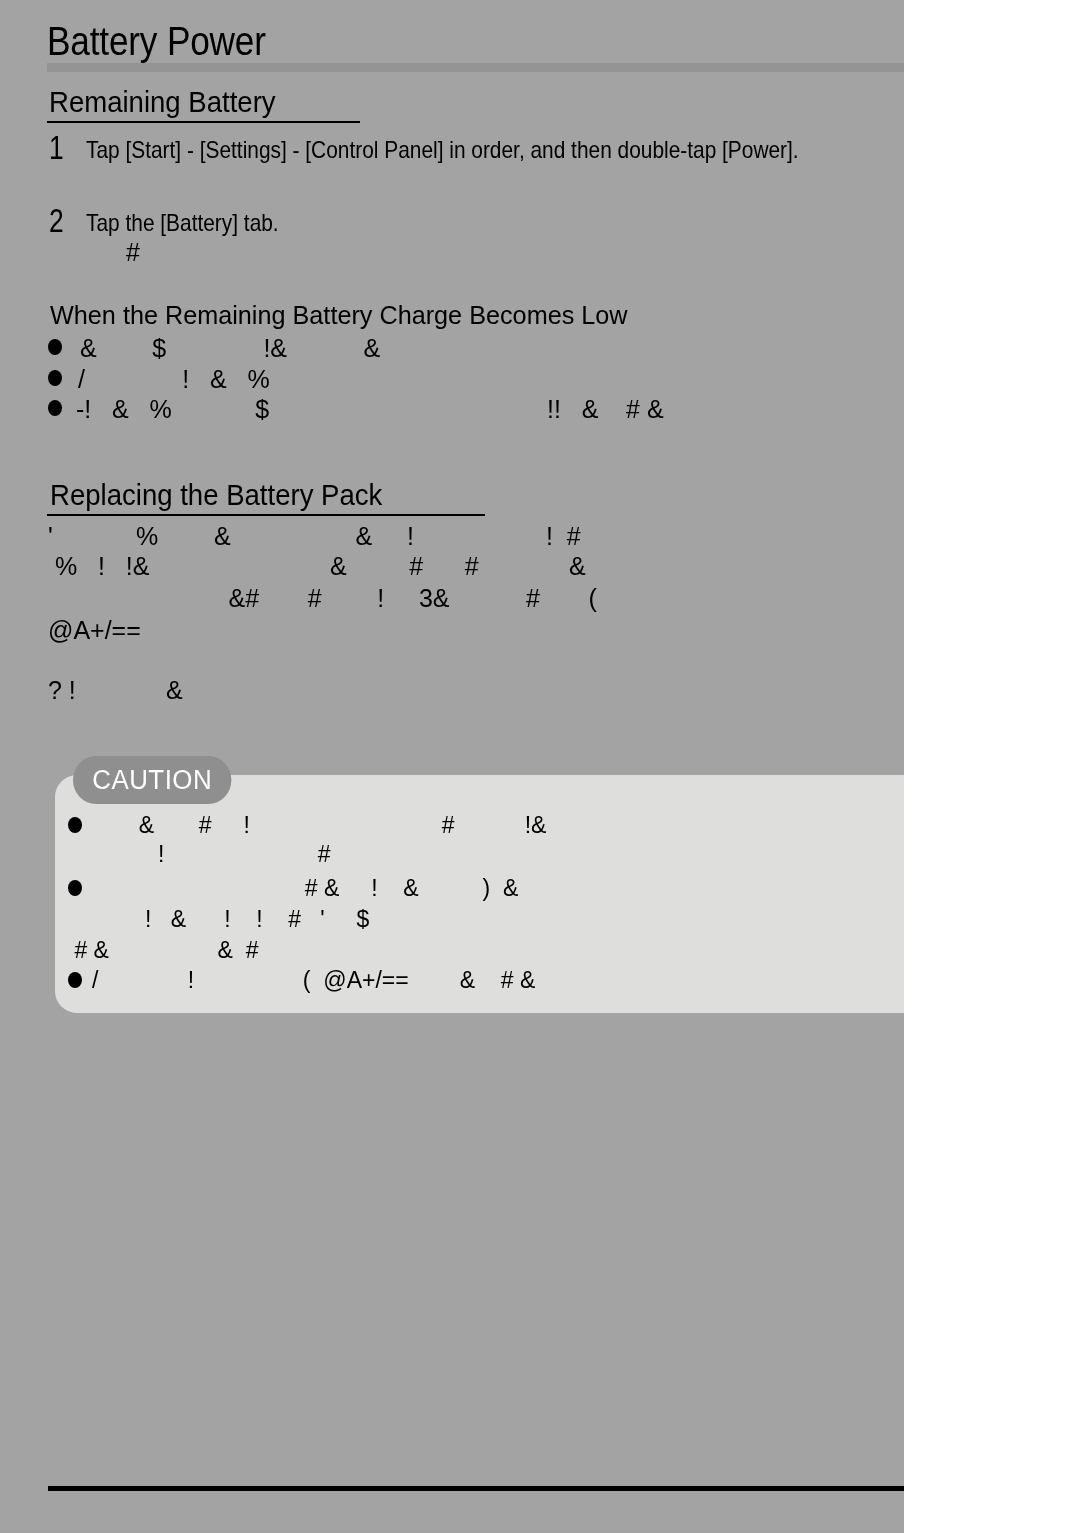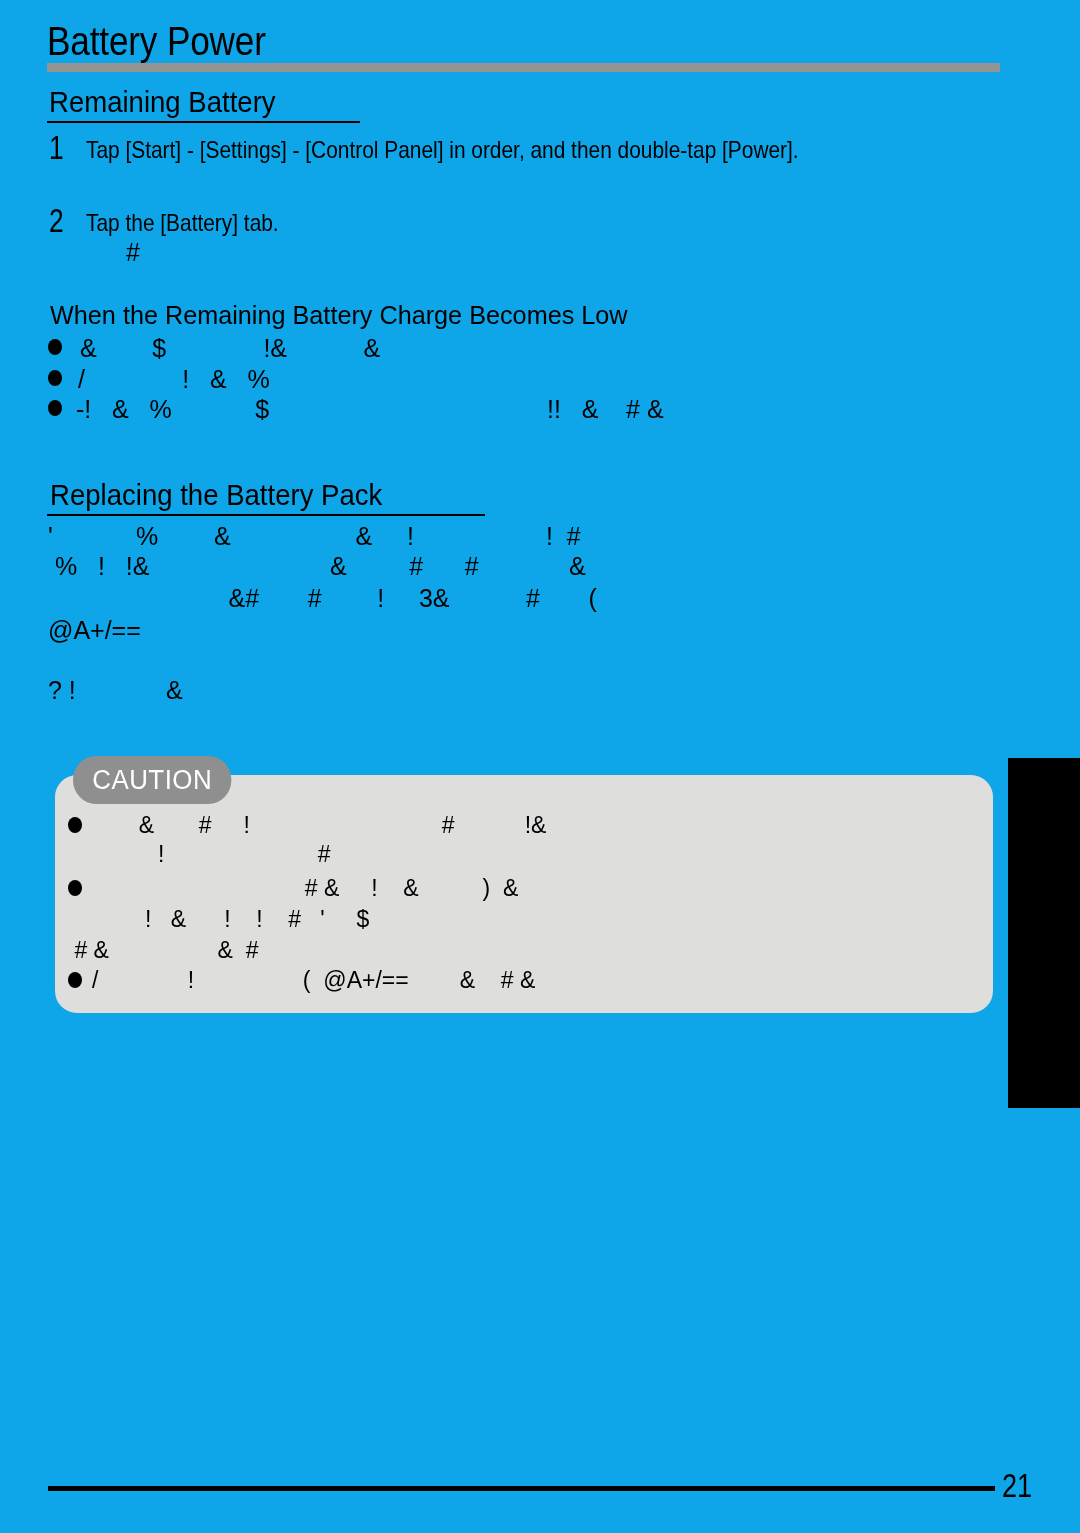--- a/index.html
+++ b/index.html
@@ -7,24 +7,24 @@
     margin: 0;
     padding: 0;
     background: #ffffff;
   }
   body {
     font-family: "Liberation Sans", "DejaVu Sans", sans-serif;
     color: #000000;
   }
   #page {
     position: relative;
-    width: 1080px;
+    width: 904px;
     height: 1533px;
     overflow: hidden;
-    background: #0ea5e9;
+    background: #a3a3a3;
   }
 
   
   .abs { position: absolute; }
 
   
   .page-title {
     left: 47px;
     top: 19px;
     font-size: 40px;

